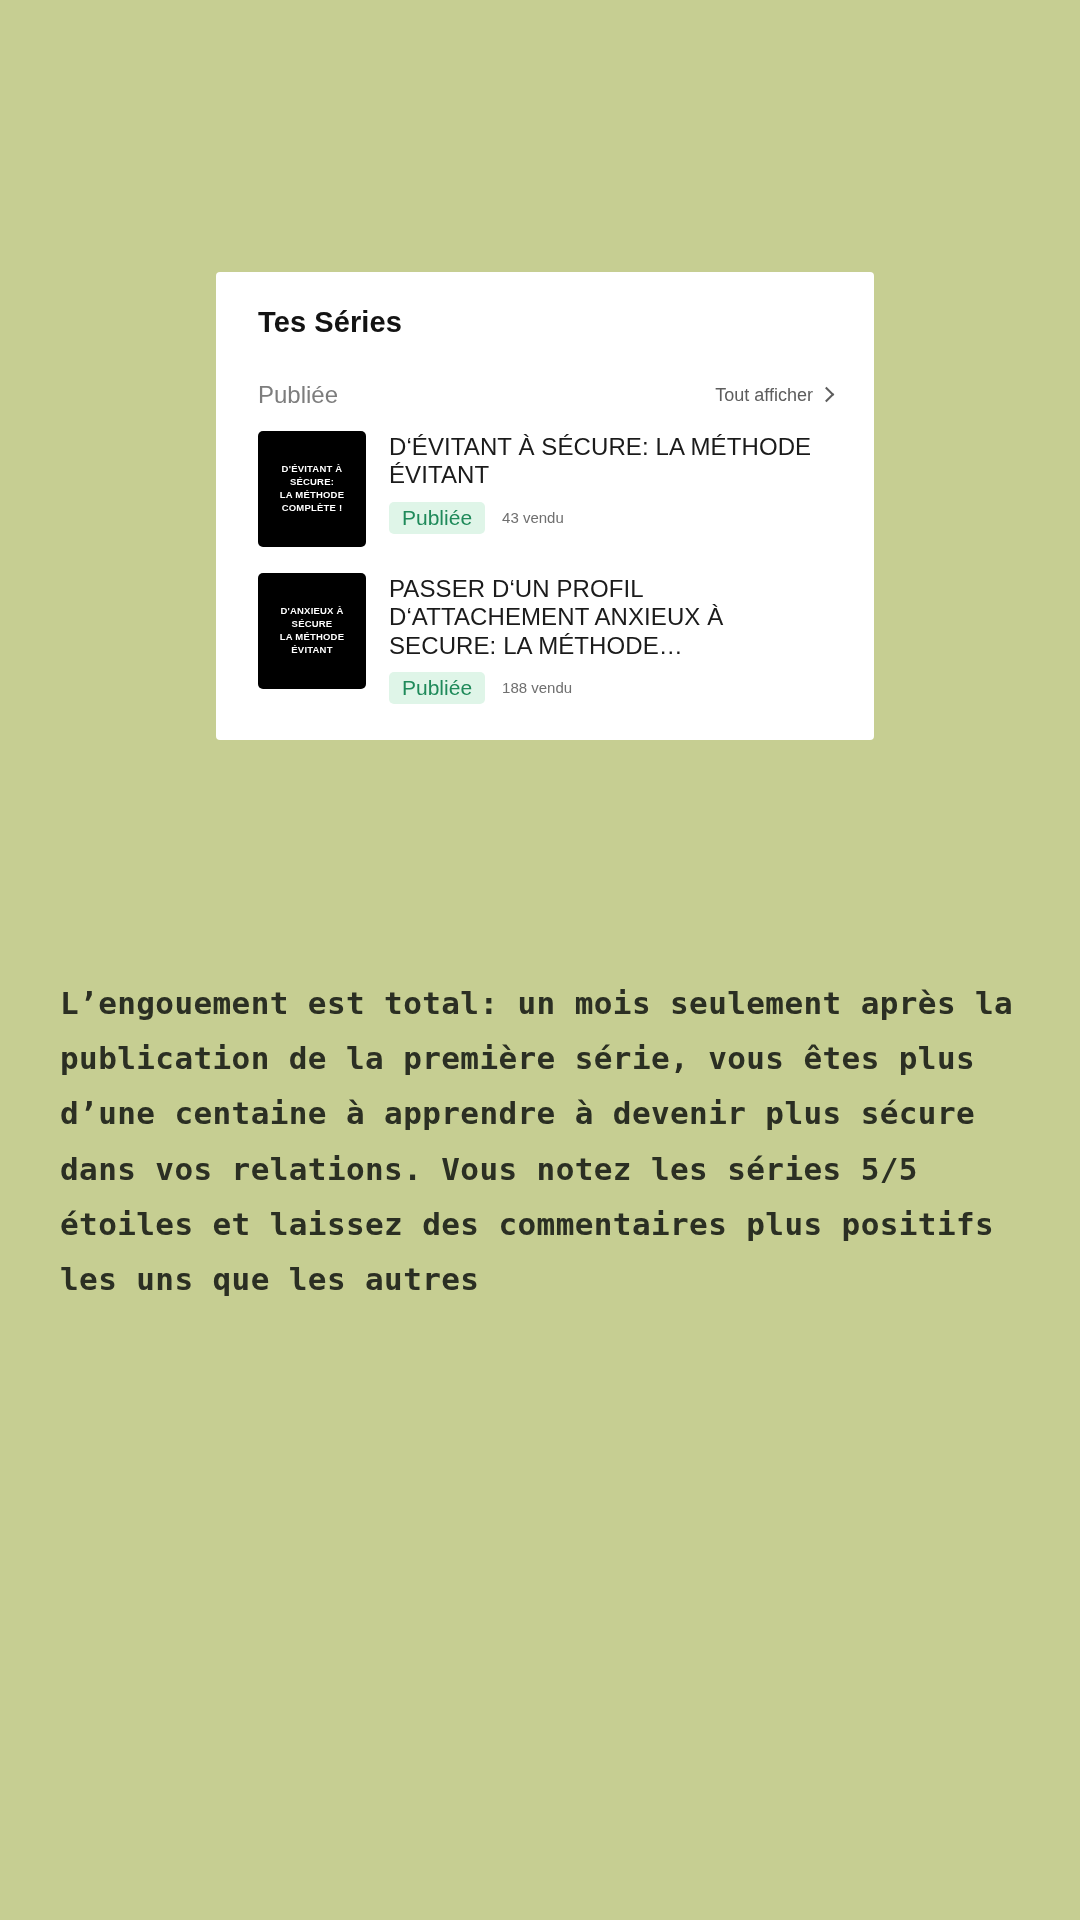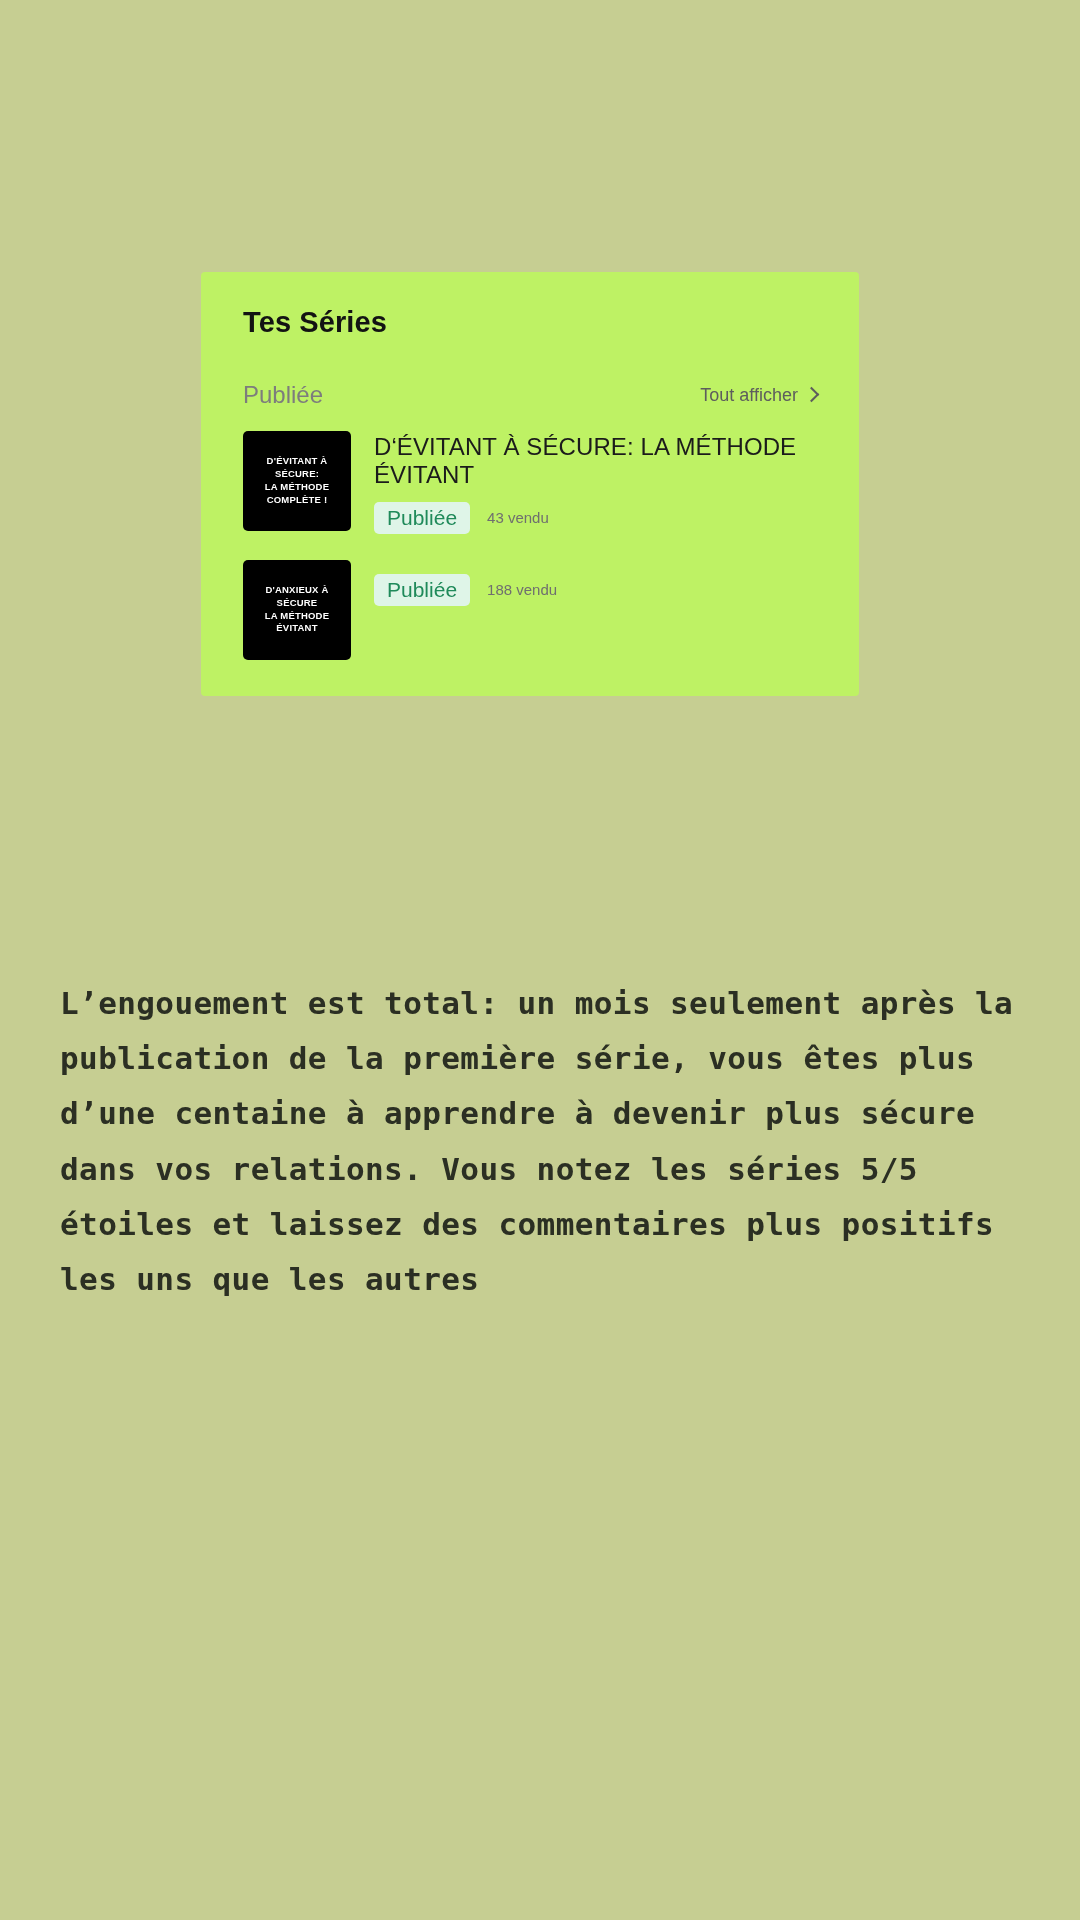--- a/index.html
+++ b/index.html
@@ -11,24 +11,24 @@
     height: 1920px;
     background: #c6ce92;
     font-family: "Liberation Sans", sans-serif;
     overflow: hidden;
     position: relative;
   }
 
   
   .card {
     position: absolute;
-    left: 201px;
+    left: 216px;
     top: 272px;
     width: 658px;
-    background: #bef264;
+    background: #ffffff;
     border-radius: 4px;
     box-sizing: border-box;
     padding: 34px 42px 36px 42px;
   }
 
   .card-title {
     font-size: 29px;
     font-weight: bold;
     color: #131313;
     letter-spacing: 0.1px;
@@ -65,21 +65,21 @@
   .series-item {
     display: flex;
     align-items: flex-start;
     gap: 23px;
     margin-bottom: 26px;
   }
   .series-item:last-child { margin-bottom: 0; }
 
   .thumb {
     width: 108px;
-    height: 100px;
+    height: 116px;
     flex: 0 0 108px;
     background: #000000;
     border-radius: 5px;
     display: flex;
     align-items: center;
     justify-content: center;
     text-align: center;
     box-sizing: border-box;
     padding: 6px;
   }
@@ -166,20 +166,21 @@
       </div>
     </div>
   </div>
 
   <div class="series-item">
     <div class="thumb">
       <div class="thumb-text">D'ANXIEUX À SÉCURE
 LA MÉTHODE ÉVITANT</div>
     </div>
     <div class="series-body">
+      <div class="series-name">PASSER D‘UN PROFIL D‘ATTACHEMENT ANXIEUX À SECURE: LA MÉTHODE…</div>
       <div class="series-meta">
         <span class="badge">Publiée</span>
         <span class="sold">188 vendu</span>
       </div>
     </div>
   </div>
 
 </div>
 
 <div class="caption">L’engouement est total: un mois seulement après la publication de la première série, vous êtes plus d’une centaine à apprendre à devenir plus sécure dans vos relations. Vous notez les séries 5/5 étoiles et laissez des commentaires plus positifs les uns que les autres</div>

